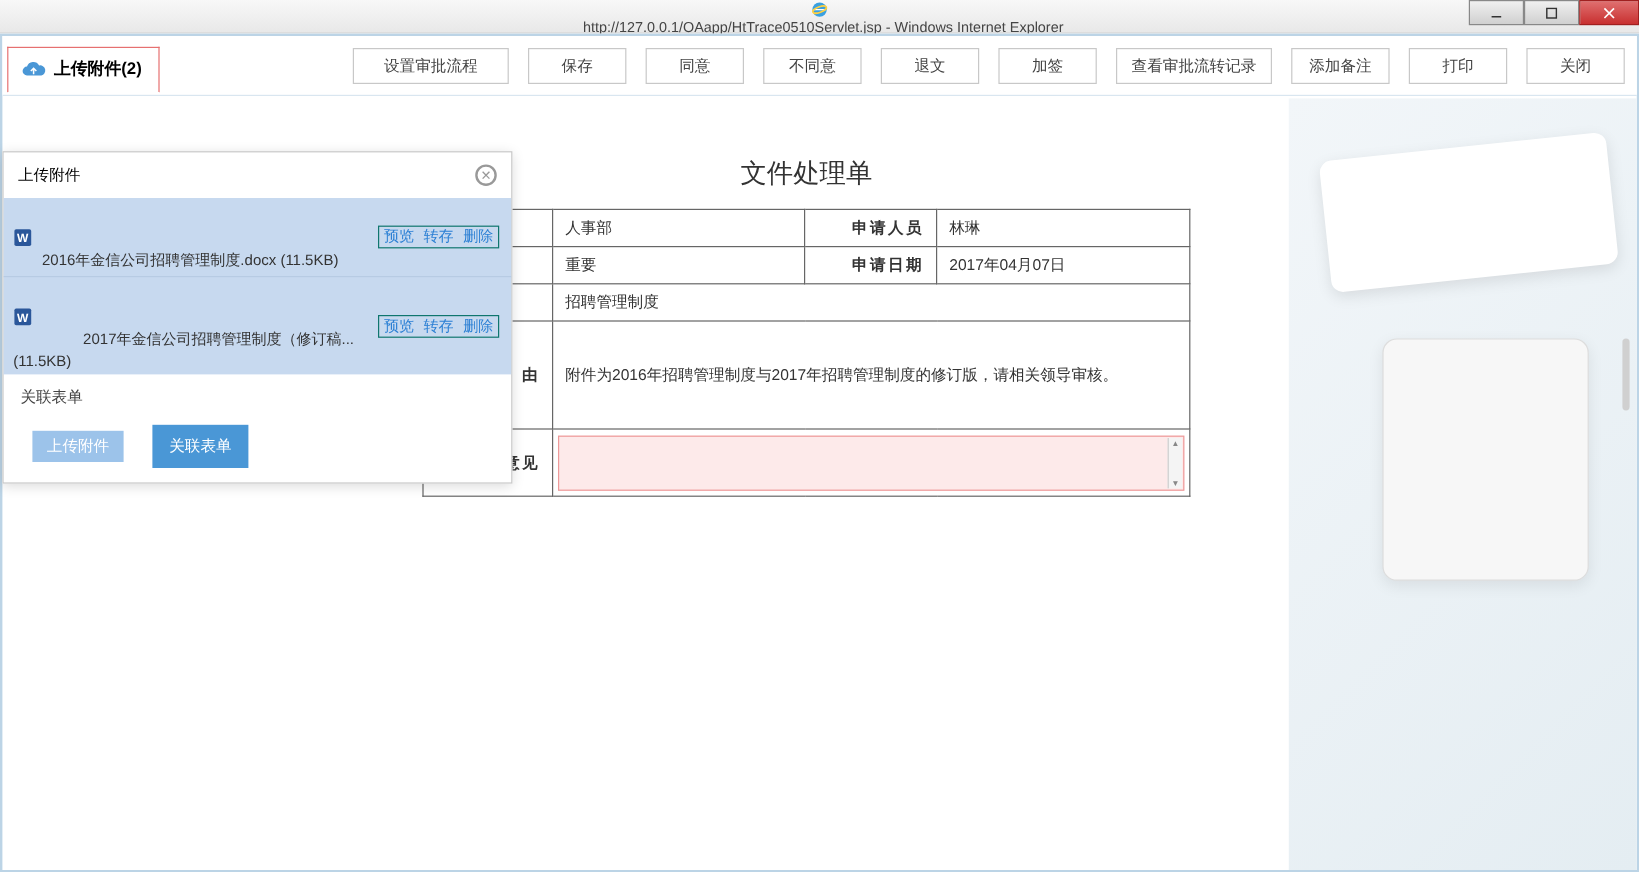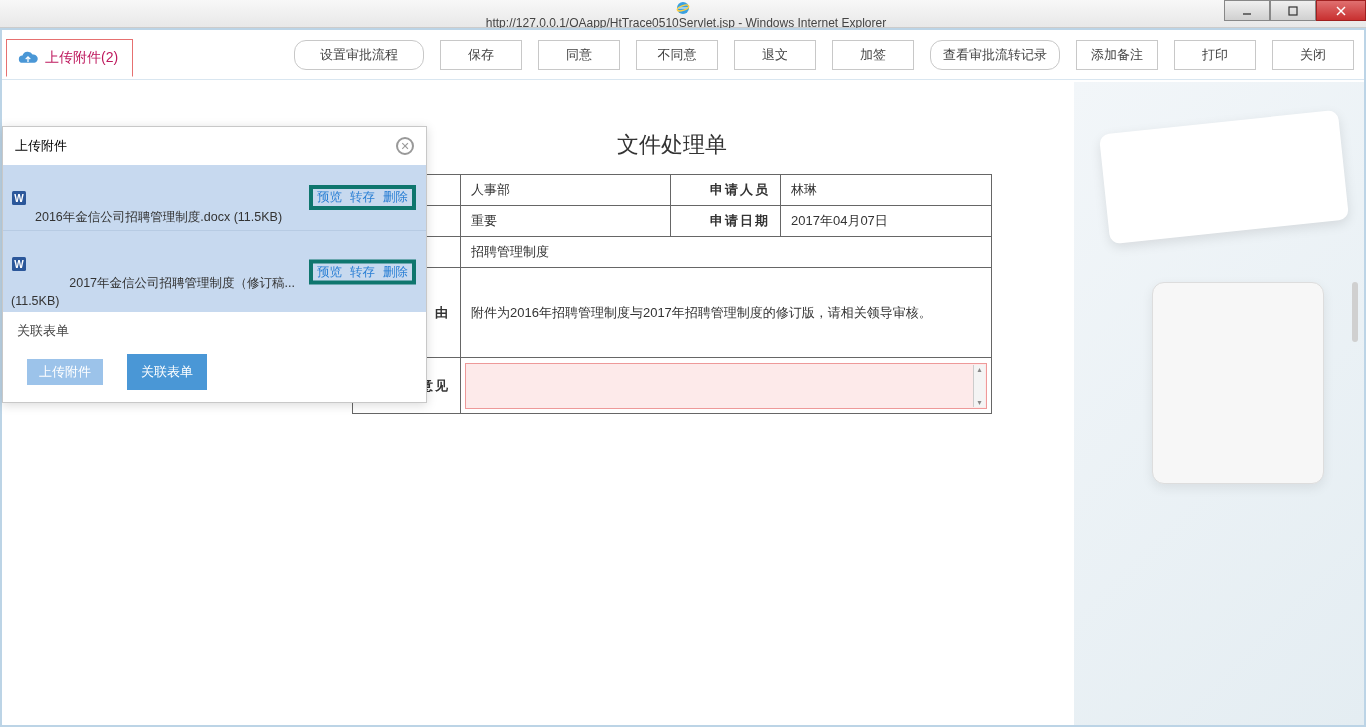--- a/index.html
+++ b/index.html
@@ -11,25 +11,25 @@
 .titlebar .ie-icon { width: 16px; height: 16px; margin-right: 6px; display: flex; align-items: center; justify-content: center; }
 .titlebar .title-text { color: #444; font-size: 12px; }
 .win-btns { position: absolute; right: 0; top: 0; display: flex; }
 .win-btn { width: 46px; height: 21px; display: flex; align-items: center; justify-content: center; border: 1px solid #888; background: linear-gradient(#f0f0f0,#d0d0d0); }
 .win-btn.close { background: linear-gradient(#e07070,#c83030); border-color: #a02020; color: #fff; width: 50px;}
 .win-btn svg { width: 10px; height: 10px; }
 
 .app-frame { position: absolute; top: 28px; left: 0; right: 0; bottom: 0; border: 2px solid #bcd4e6; background: #fff; }
 
 .toolbar-row { height: 50px; border-bottom: 1px solid #d9e6f0; display: flex; align-items: center; padding: 0 10px 0 0; background: #fff; position: relative; z-index: 5;}
-.upload-tab { border: 1px solid #e67070; border-bottom: 1px solid #fff; padding: 6px 14px 6px 10px; display: flex; align-items: center; color: #be185d; font-size: 14px; margin-left: 4px; margin-top: 6px; height: 38px; background:#fff;}
+.upload-tab { border: 1px solid #e67070; border-bottom: 1px solid #fff; padding: 6px 14px 6px 10px; display: flex; align-items: center; color: #000000; font-size: 14px; margin-left: 4px; margin-top: 6px; height: 38px; background:#fff;font-weight:bold;}
 .upload-tab .cloud-icon { width: 22px; height: 16px; margin-right: 6px; }
 .tool-btns { display: flex; gap: 16px; margin-left: auto; }
 .tool-btns button { border: 1px solid #c8c8c8; background: #fff; padding: 5px 0; width: 82px; color: #444; font-family: inherit; font-size: 13px; cursor: pointer; }
-.tool-btns button.wide { width: 130px; border-radius: 12px; }
+.tool-btns button.wide { width: 130px; }
 
 .content-wrap { position: absolute; top: 52px; left: 0; right: 0; bottom: 0; }
 
 .bg-right { position: absolute; top: 0; right: 0; bottom: 0; width: 290px; background: linear-gradient(135deg,#f2f6f9 0%, #e4edf2 100%); }
 .bg-right::before { content:""; position:absolute; top:40px; right:20px; width:240px; height:110px; background:#ffffff; border-radius:10px; box-shadow:0 4px 12px rgba(0,0,0,.1); transform:rotate(-6deg);}
 .bg-right::after { content:""; position:absolute; top:200px; right:40px; width:170px; height:200px; background:#f7f7f7; border:1px solid #ddd; border-radius:12px; box-shadow:0 4px 12px rgba(0,0,0,.08);}
 
 .form-panel { position: absolute; left: 350px; top: 48px; width: 640px; background: #fff; z-index: 2; }
 .form-title { text-align: center; font-size: 22px; padding: 0 0 14px 0; color: #333; }
 .form-table { width: 100%; border-collapse: collapse; }
@@ -42,21 +42,21 @@
 .opinion-box .mini-scroll { position: absolute; right: 1px; top: 1px; bottom: 1px; width: 12px; border-left: 1px solid #ccc; background: #f4f4f4; display:flex; flex-direction:column; justify-content:space-between;}
 .opinion-box .mini-scroll span { font-size:8px; text-align:center; color:#888;}
 
 .dropdown { position: absolute; left: 0; top: 44px; width: 425px; background: #fff; border: 1px solid #c8c8c8; box-shadow: 0 2px 10px rgba(0,0,0,.15); z-index: 10; }
 .dropdown .section-hdr { padding: 10px 12px; display: flex; justify-content: space-between; align-items: center; }
 .dropdown .section-hdr .close-x { width: 18px; height: 18px; border: 2px solid #999; border-radius: 50%; display:flex; align-items:center; justify-content:center; color:#999; font-size:11px; cursor:pointer;}
 .file-row { background: #c7d9ef; padding: 4px 10px 4px 8px; display: flex; align-items: center; font-size: 12.5px; color: #333; position: relative; }
 .file-row + .file-row { border-top: 1px solid #b7cbe3; }
 .file-row .doc-icon { width: 16px; height: 16px; margin-right: 8px; }
 .file-row .fname { flex: 1; margin-top: 40px; }
-.file-actions { display: flex; gap: 8px; border: 4px solid #0f766e; padding: 0px 4px; }
+.file-actions { display: flex; gap: 8px; border: 1px solid #0f766e; padding: 0px 4px; }
 .file-actions a { color: #2a7fd4; text-decoration: none; font-size: 12.5px; cursor:pointer;}
 .row-multi { flex-wrap: wrap; }
 .row-multi .fname { width: 260px; flex: none; text-align: right; }
 .row-multi .fsize { width: 100%; padding-left: 0px; margin-top:2px;}
 .row-multi .file-actions { position: absolute; right: 10px; top: 50%; transform: translateY(-50%); }
 
 .section-sub { padding: 10px 14px 6px 14px; color: #444; }
 .dropdown .btn-row { padding: 8px 10px 12px 10px; display: flex; gap: 10px; }
 .dropdown .btn-row .btn { padding: 5px 14px; color: #fff; font-size: 13px; cursor:pointer; border: none;}
 .btn.blue { background: #4a97d6; }

